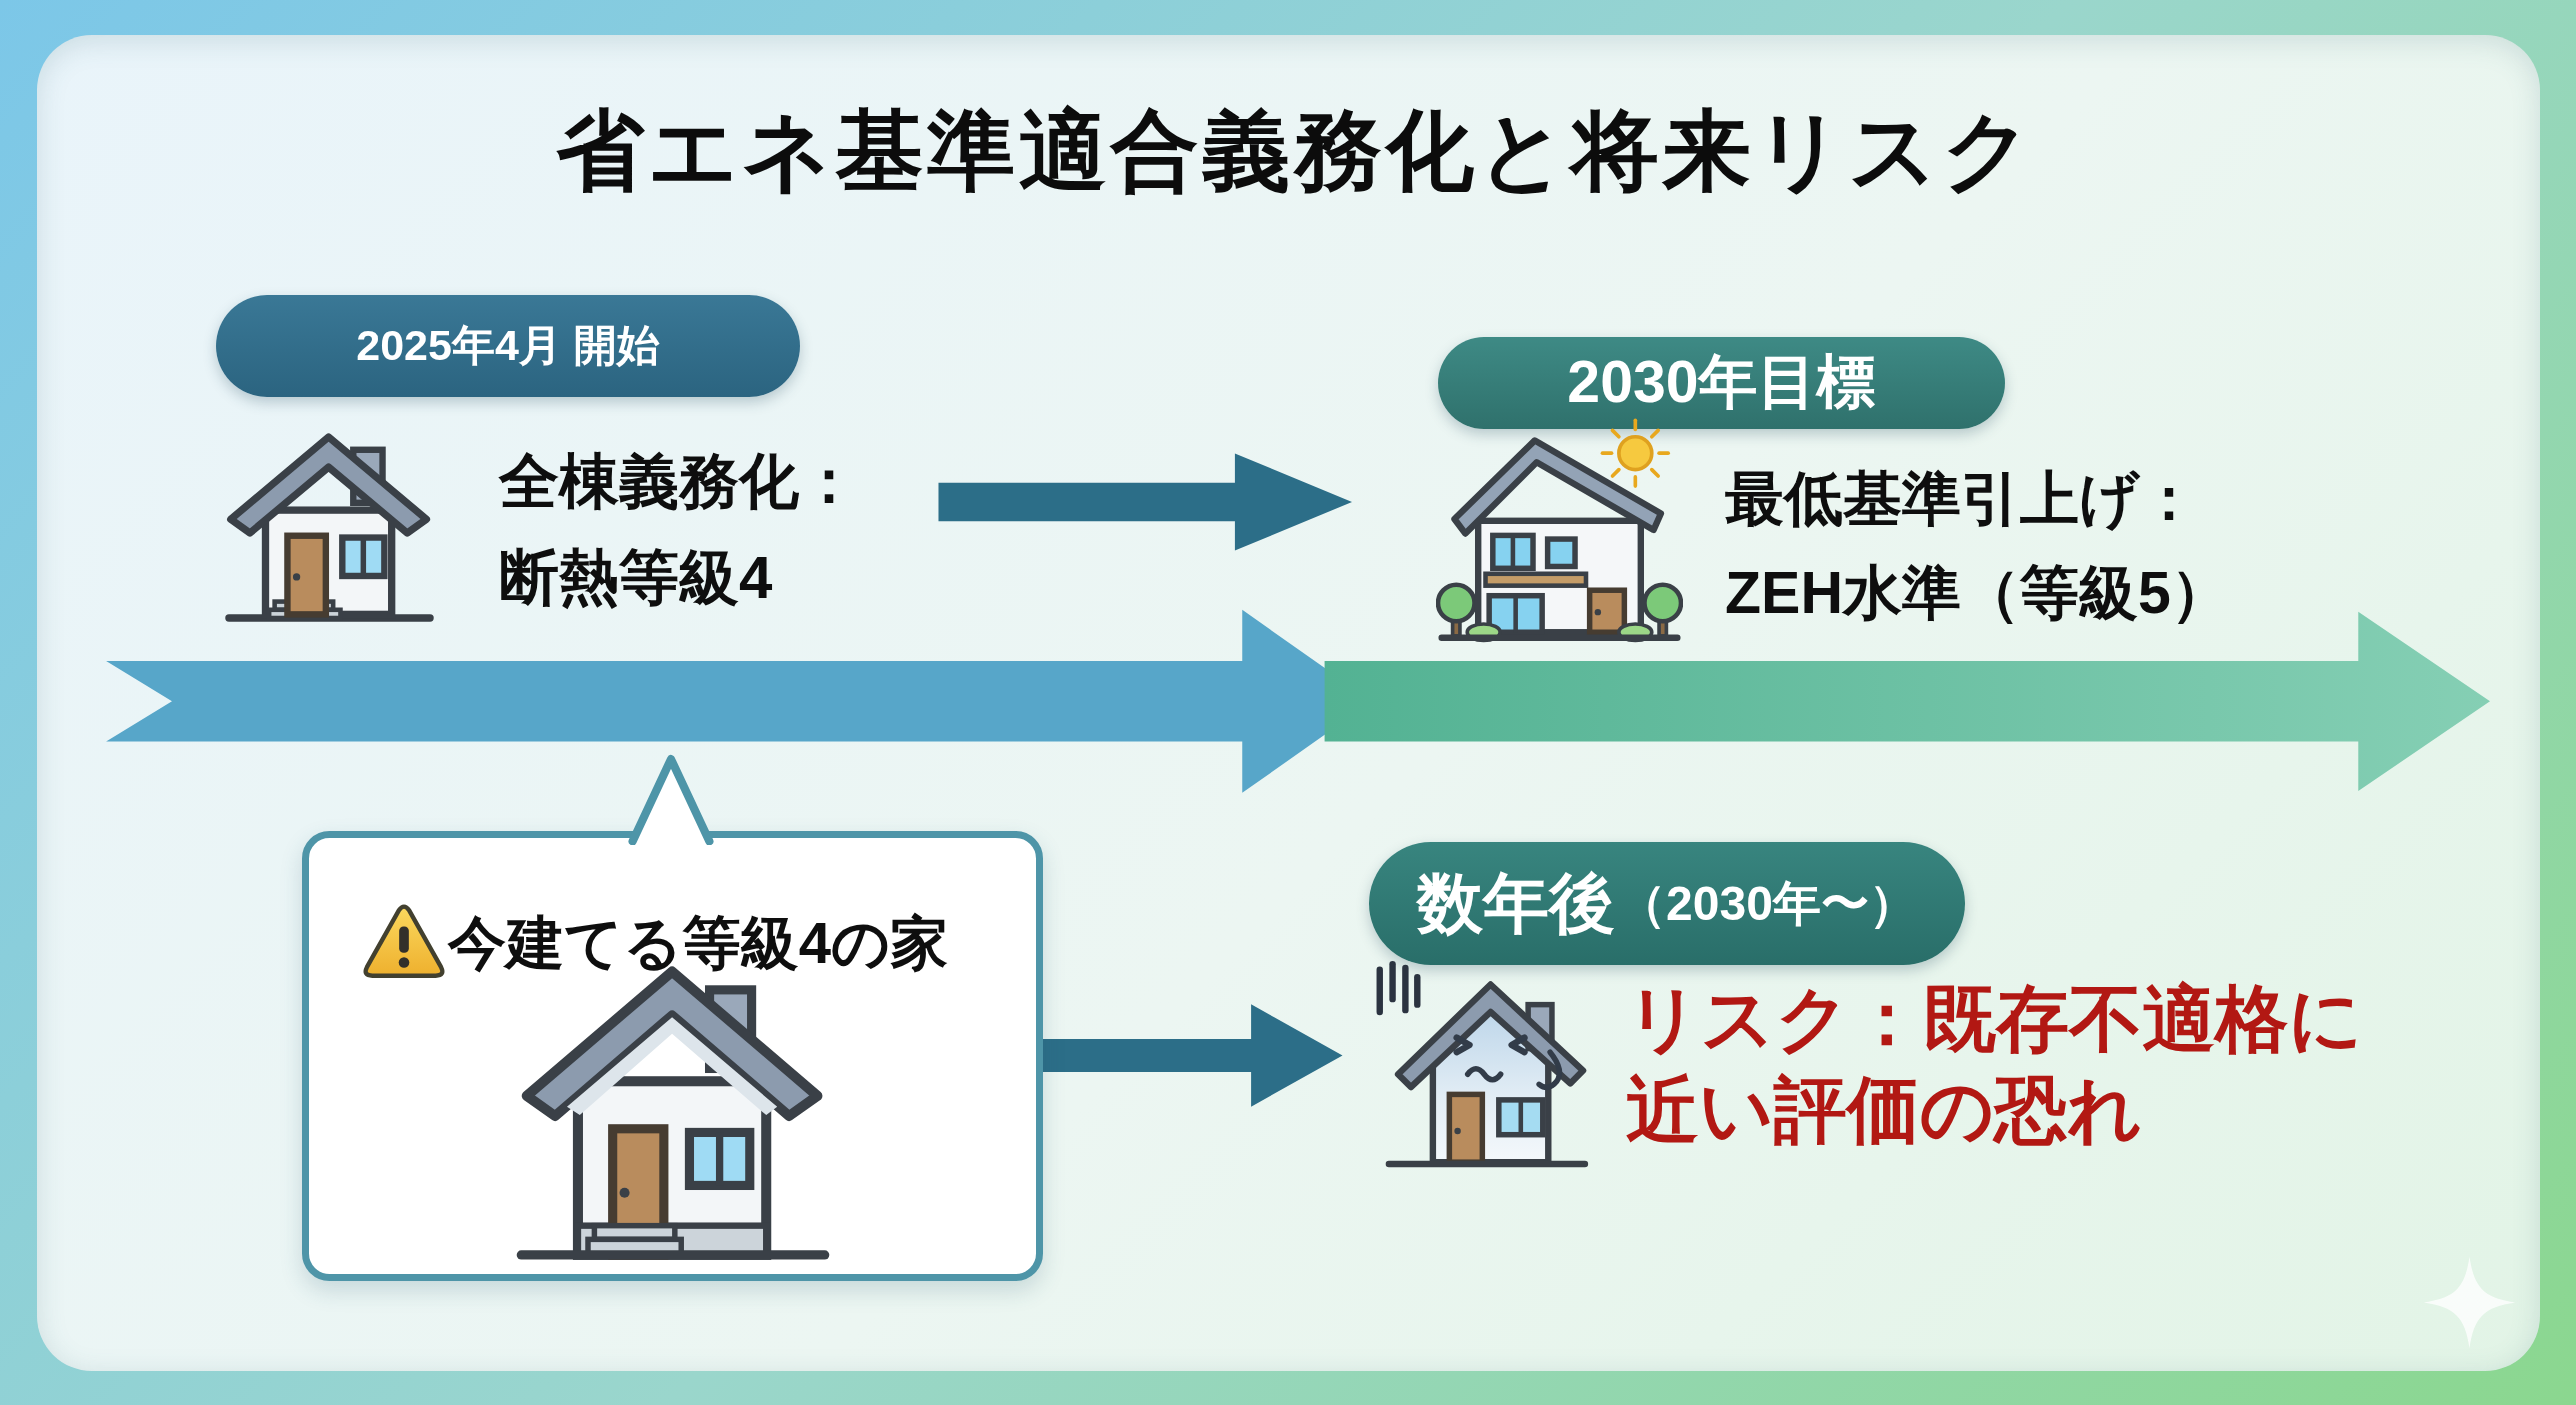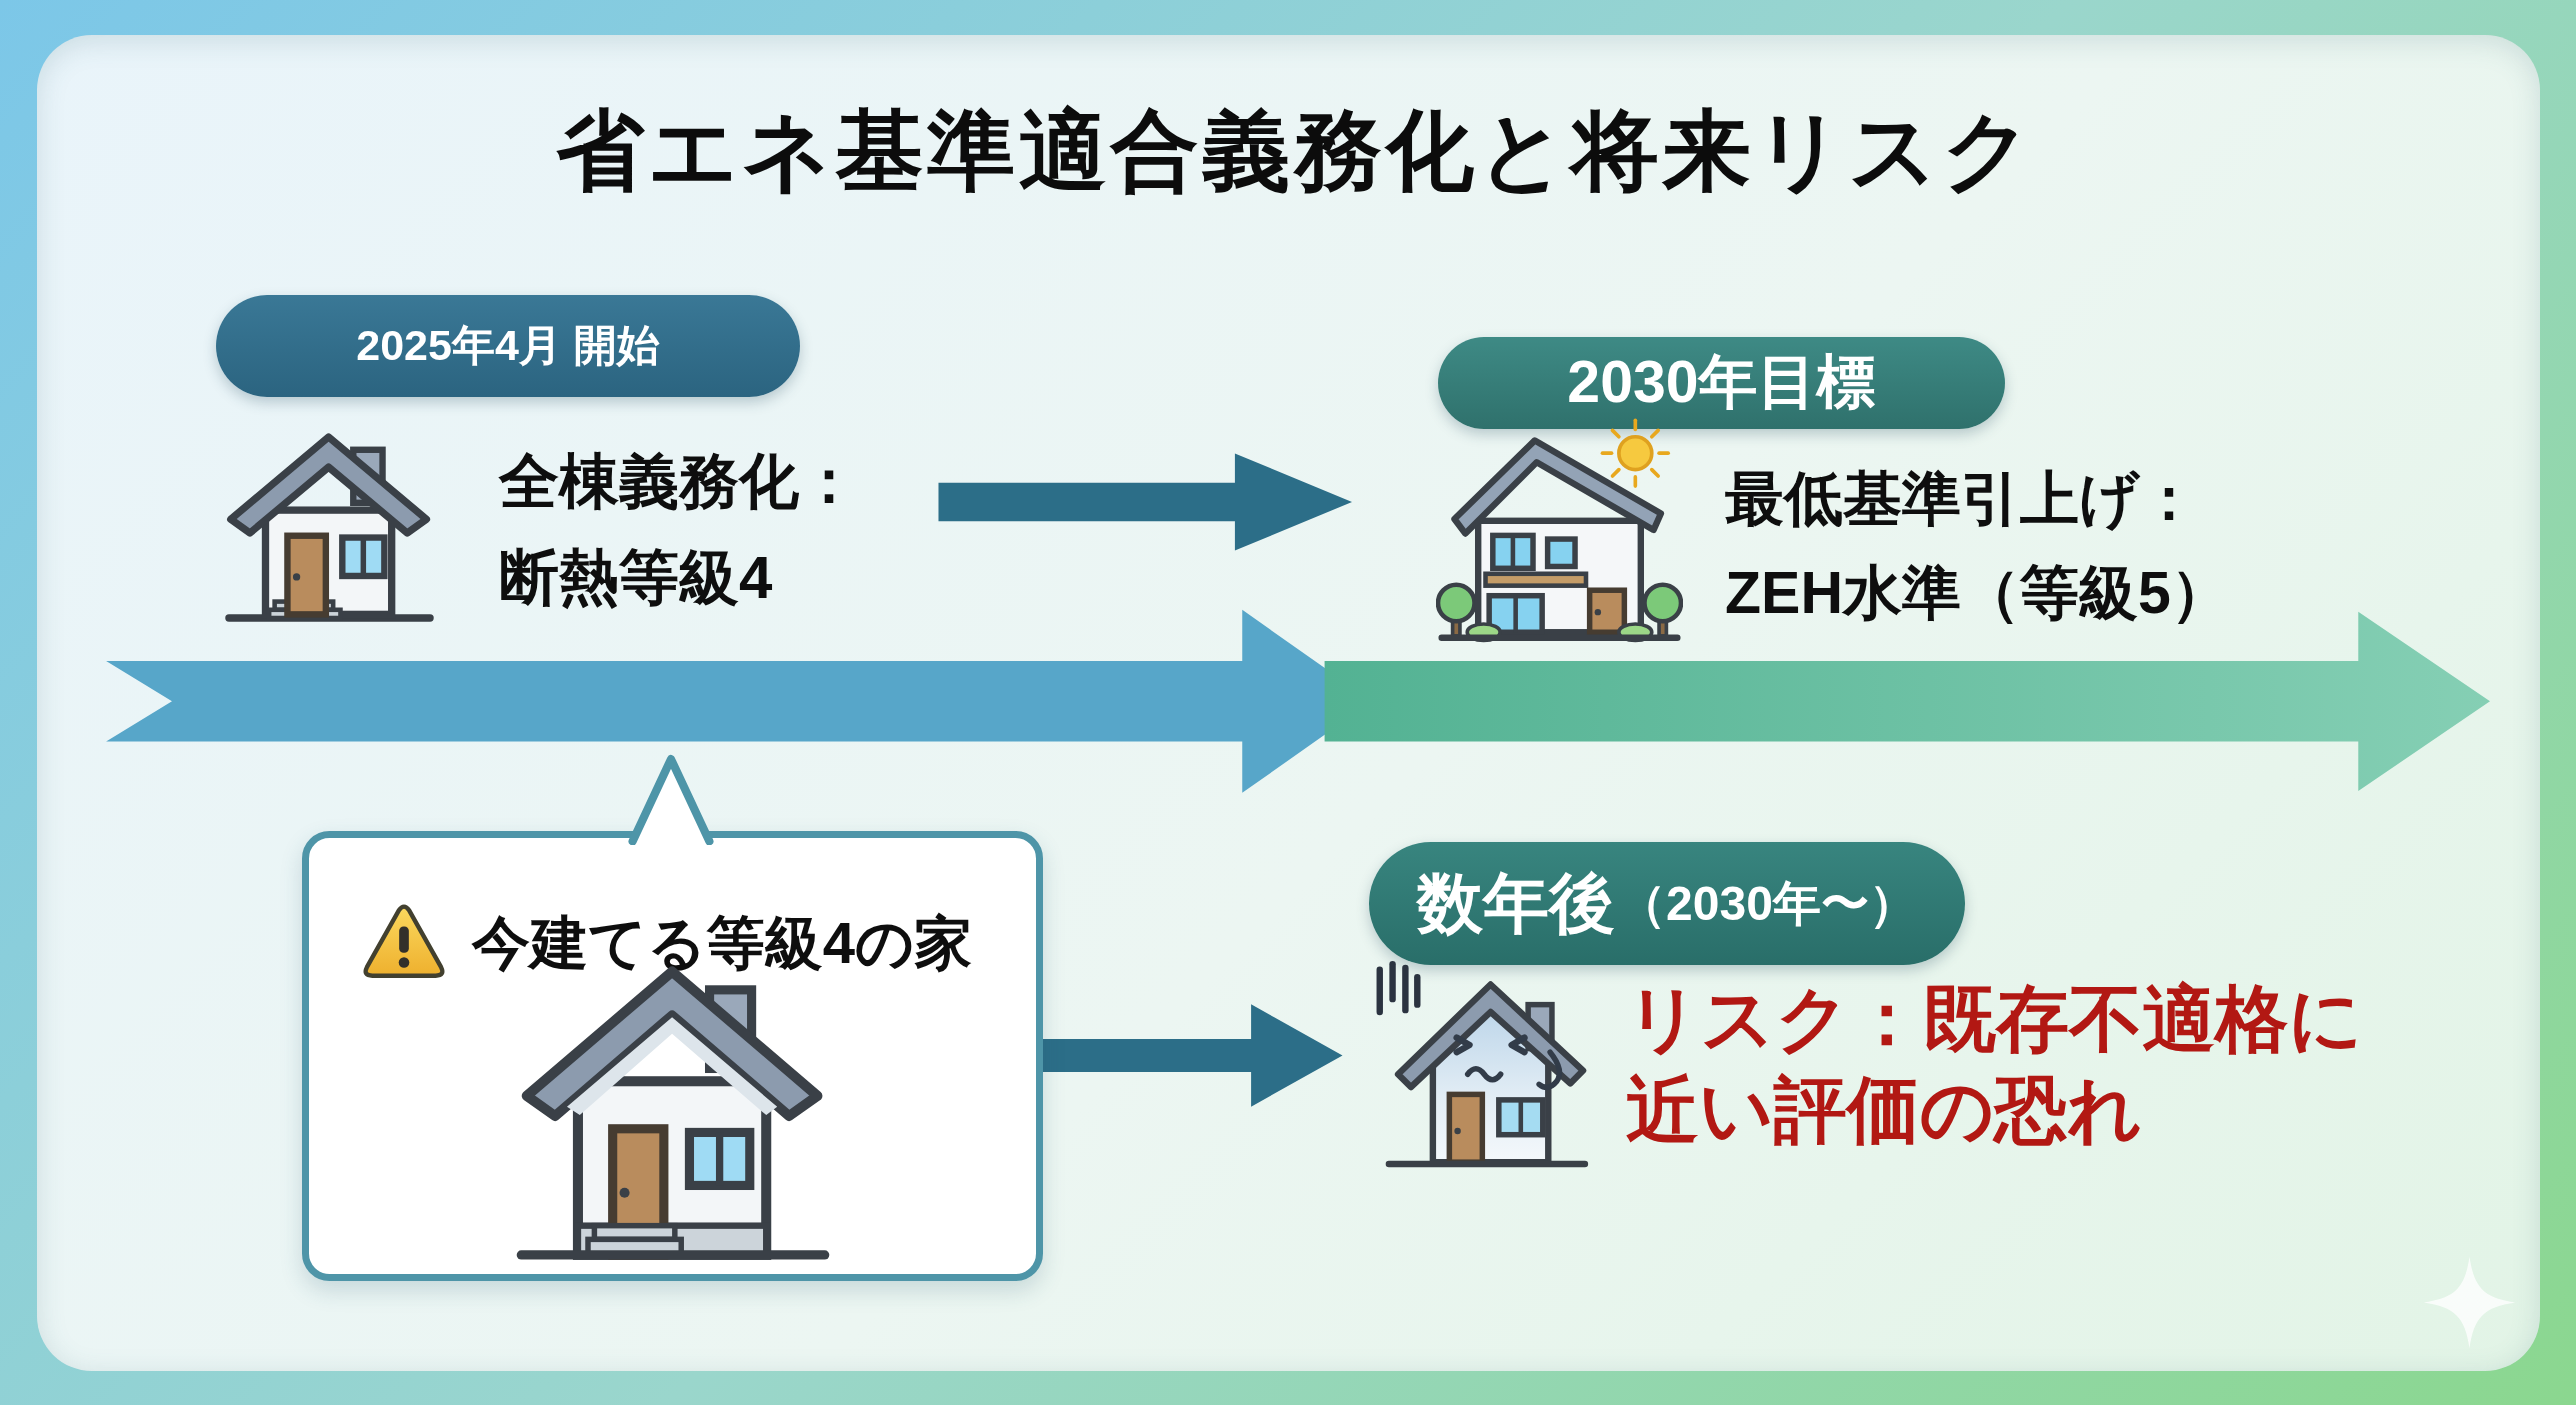--- a/index.html
+++ b/index.html
@@ -36,21 +36,21 @@
   .text-2030{left:1689px;top:452px;font-size:59px;margin-left:36px;}
   .risk-text{position:absolute;left:1626px;top:973px;font-size:73px;line-height:1.25;
     font-weight:800;color:#b21813;white-space:nowrap;}
   .risk-note{position:absolute;left:1372px;top:1186px;font-size:52px;font-weight:800;
     color:#101010;white-space:nowrap;}
   .callout{
     position:absolute;left:302px;top:831px;width:741px;height:450px;z-index:2;
     background:#ffffff;border:7.3px solid #4e95a8;border-radius:27.4px;
     box-shadow:0 9.1px 22px rgba(40,90,110,.18);
   }
-  .callout-head{position:absolute;left:51px;top:62px;display:flex;align-items:center;gap:24px;}
+  .callout-head{position:absolute;left:51px;top:62px;display:flex;align-items:center;}
   .callout-label{font-size:58px;font-weight:800;color:#0e0e0e;white-space:nowrap;}
   .warning-svg{width:88px;height:88px;flex:0 0 auto;}
   .big-house{position:absolute;left:194px;top:115px;width:340px;height:315px;}
   .pointer{position:absolute;left:626px;top:750px;width:90px;height:95px;z-index:3;}
   .timeline{position:absolute;left:0;top:595px;width:2576px;height:220px;z-index:1;}
   .house1{position:absolute;left:216px;top:426px;width:227px;height:203px;}
   .house2{position:absolute;left:1436px;top:413px;width:247px;height:243px;}
   .house4{position:absolute;left:1365px;top:957px;width:231px;height:218px;}
   .arrow-between{position:absolute;left:933px;top:448px;width:430px;height:108px;}
   .arrow-risk{position:absolute;left:1039px;top:995px;width:309px;height:121px;}

